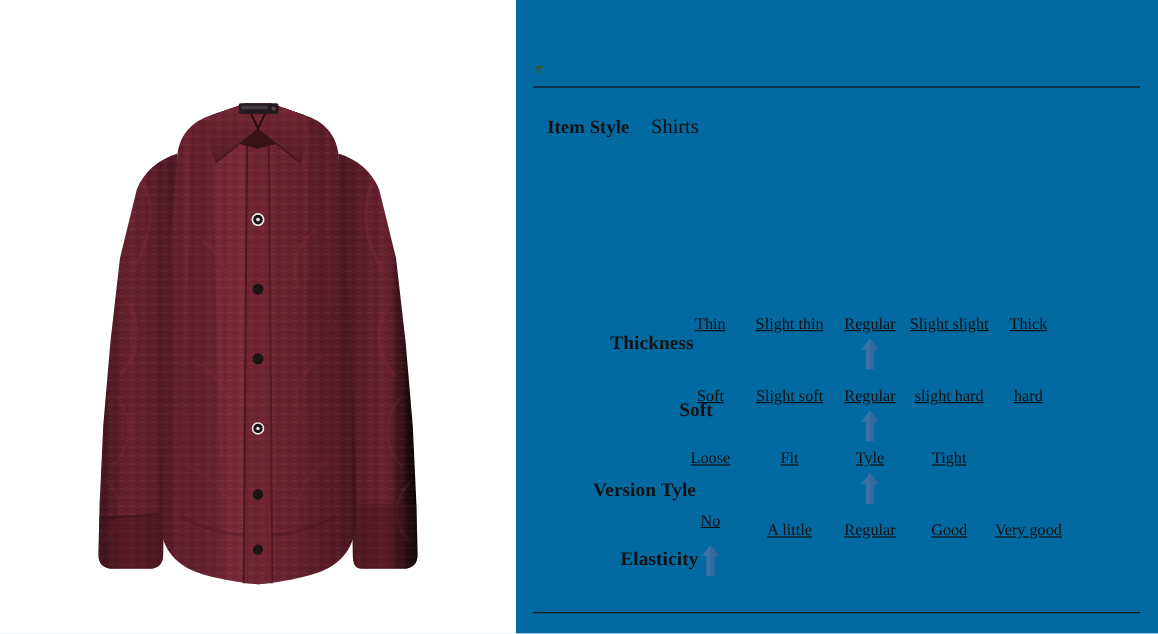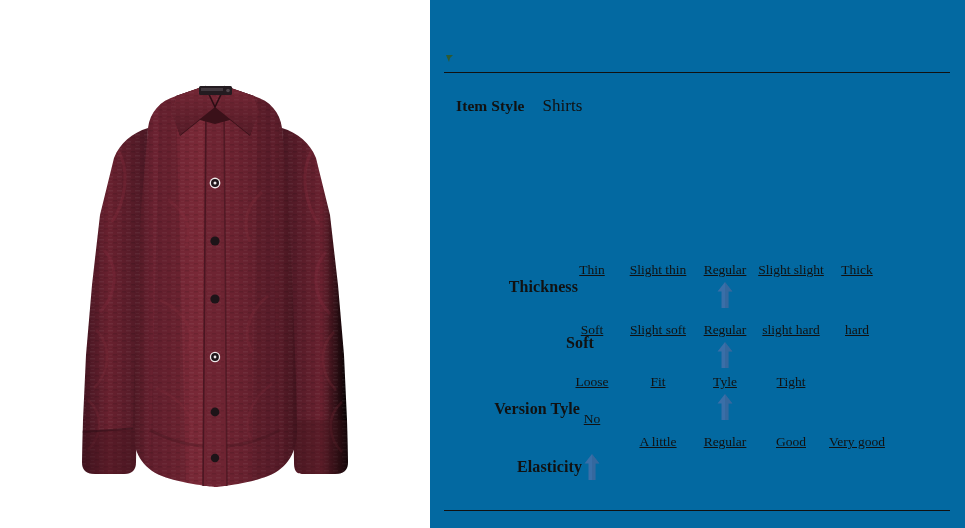--- a/index.html
+++ b/index.html
@@ -246,21 +246,21 @@
           <div class="opt" style="left: 361px; top: 374px;">Tight</div>
           <div class="arrow" style="left: 295px; top: 394px;">
             <svg viewBox="0 0 16 26" xmlns="http://www.w3.org/2000/svg">
               <path d="M8,0 L15.5,9.5 L11.5,9.5 L11.5,26 L4.5,26 L4.5,9.5 L0.5,9.5 Z" fill="#3a6fa8"></path>
               <path d="M8,0 L15.5,9.5 L11.5,9.5 L11.5,26 L8,26 Z" fill="#2f5c8d" opacity="0.35"></path>
             </svg>
           </div>
         </div>
         <div class="row" style="top: 0px;">
           <div class="label" style="top: 458px; left: 12px;">Elasticity</div>
-          <div class="opt" style="left: 162px; top: 411px;">No</div>
+          <div class="opt" style="left: 162px; top: 426px;">No</div>
           <div class="opt" style="left: 228px; top: 434px;">A little</div>
           <div class="opt" style="left: 295px; top: 434px;">Regular</div>
           <div class="opt" style="left: 361px; top: 434px;">Good</div>
           <div class="opt" style="left: 427px; top: 434px;">Very good</div>
           <div class="arrow" style="left: 162px; top: 454px;">
             <svg viewBox="0 0 16 26" xmlns="http://www.w3.org/2000/svg">
               <path d="M8,0 L15.5,9.5 L11.5,9.5 L11.5,26 L4.5,26 L4.5,9.5 L0.5,9.5 Z" fill="#3a6fa8"></path>
               <path d="M8,0 L15.5,9.5 L11.5,9.5 L11.5,26 L8,26 Z" fill="#2f5c8d" opacity="0.35"></path>
             </svg>
           </div>

